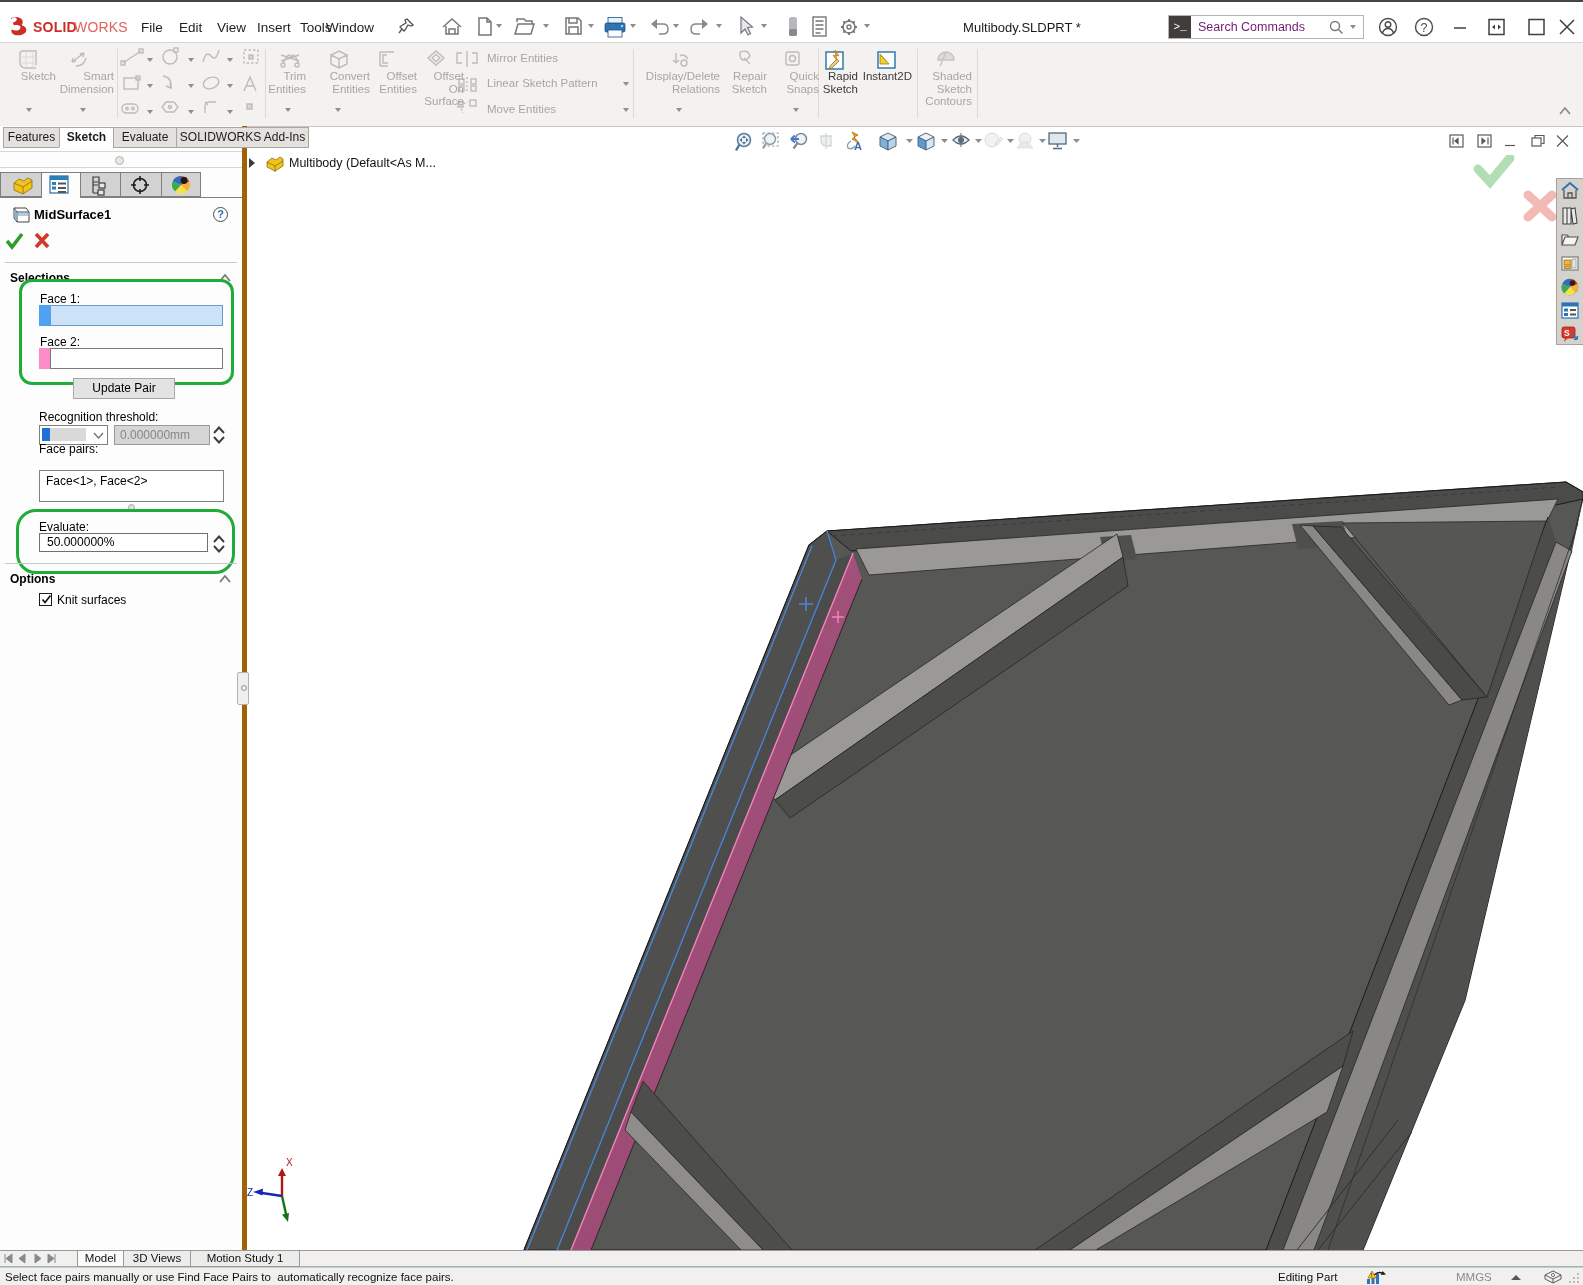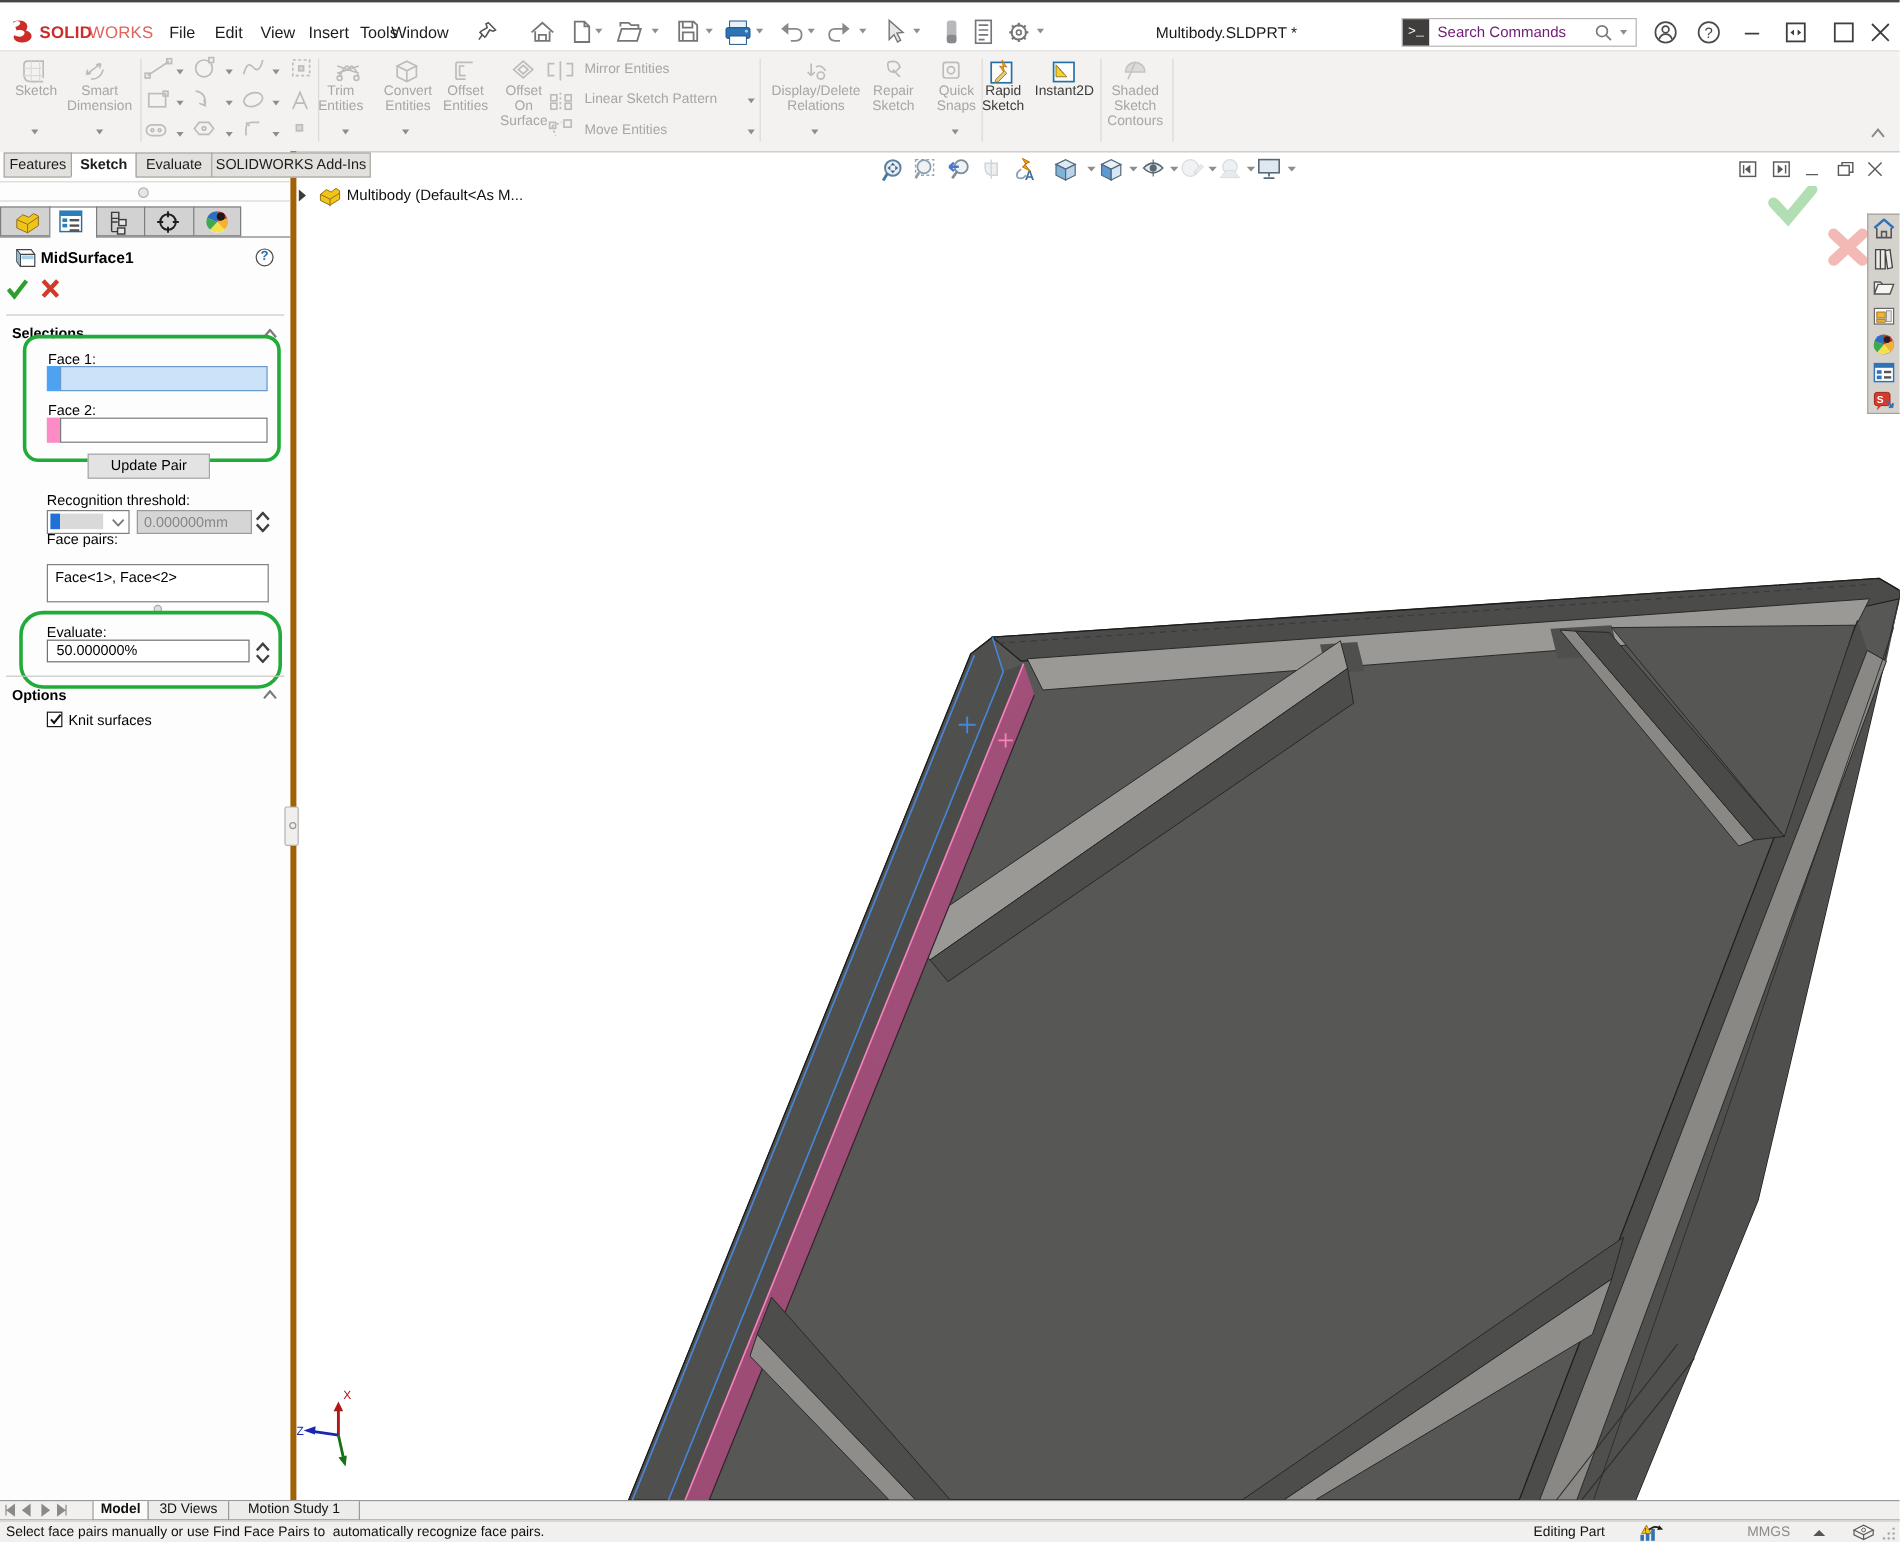--- a/index.html
+++ b/index.html
@@ -1,21 +1,21 @@
 <!DOCTYPE html>
 <html><head>
 <meta charset="utf-8">
 <style>
 html,body{margin:0;padding:0;width:1583px;height:1285px;overflow:hidden;background:#fff;
   font-family:"Liberation Sans", sans-serif;}
 .abs{position:absolute;}
 #titlebar{left:0;top:0;width:1583px;height:46px;background:#ffffff;}
 #ribbon{left:0;top:46px;width:1583px;height:80px;background:#f3f2f0;border-bottom:1px solid #c9c6c2;}
 .menuitem{position:absolute;top:20px;font-size:13.5px;color:#1d1d1d;}
-.rlabel{position:absolute;font-size:11.5px;color:#a8a6a3;text-align:center;line-height:12.5px;white-space:nowrap;}
+.rlabel{position:absolute;font-size:11.5px;color:#a8a6a3;text-align:right;line-height:12.5px;white-space:nowrap;}
 .rlabel.on{color:#3c3c3a;}
 .vsep{position:absolute;top:3px;width:1px;height:69px;background:#dddad6;}
 .caret{position:absolute;width:0;height:0;border-left:3.5px solid transparent;border-right:3.5px solid transparent;border-top:4px solid #8f8d8a;}
 #tabstrip .tab{position:absolute;top:127px;height:19px;background:#e3e1dd;border:1px solid #a9a59f;border-bottom:1px solid #a9a59f;font-size:12px;color:#1c1c1c;text-align:center;line-height:19px;}
 #tabstrip .tab.active{background:#ffffff;border-bottom:1px solid #ffffff;font-weight:bold;}
 #panel{left:0;top:126px;width:242px;height:1124px;background:#fdfdfd;border-right:5px solid #a16207;}
 .plabel{position:absolute;font-size:12px;color:#000;white-space:nowrap;}
 .pbold{font-weight:bold;}
 #statusbar{left:0;top:1267px;width:1583px;height:18px;background:#f1f0ee;border-top:1px solid #cbcbcb;font-size:11.5px;color:#111;}
 #modeltabs{left:0;top:1250px;width:1583px;height:15px;background:#f1f0ee;border-top:1px solid #9a9a9a;border-bottom:1px solid #9fb4b5;}
@@ -455,21 +455,21 @@
       <path d="M2.5,6.5 L5,9.5 L10.5,2.5" fill="none" stroke="#111" stroke-width="1.7"></path>
     </svg>
   <div class="plabel" style="left:57px;top:467px">Knit surfaces</div>
 </div>
 
 <div class="abs" style="left:237px;top:672px;width:10px;height:31px;background:#f0efed;border:1px solid #b4b2af;border-radius:2px">
   <div class="abs" style="left:2.5px;top:12px;width:4px;height:4px;border:1px solid #9a9896;border-radius:50%"></div>
 </div>
 
 <div id="modeltabs" class="abs">
-  <div class="mtab" style="left:77px;width:45px;background:#fbfbfa;font-weight:bold">Model</div>
+  <div class="mtab" style="left:77px;width:45px;background:#fbfbfa;font-weight:normal">Model</div>
   <div class="mtab" style="left:123px;width:66px">3D Views</div>
   <div class="mtab" style="left:190px;width:108px">Motion Study 1</div>
 </div>
 <div id="statusbar" class="abs">
   <div class="abs" style="left:5px;top:3px">Select face pairs manually or use Find Face Pairs to&nbsp; automatically recognize face pairs.</div>
   <div class="abs" style="left:1278px;top:3px">Editing Part</div>
   <div class="abs" style="left:1456px;top:3px;color:#8d8b89">MMGS</div>
   <svg class="abs" style="left:1366px;top:2px" width="22" height="15" viewBox="0 0 22 15">
     <rect x="1" y="9" width="3" height="5" fill="#2e74b5"></rect>
       <rect x="5.5" y="6.5" width="3" height="7.5" fill="#2e74b5"></rect>

